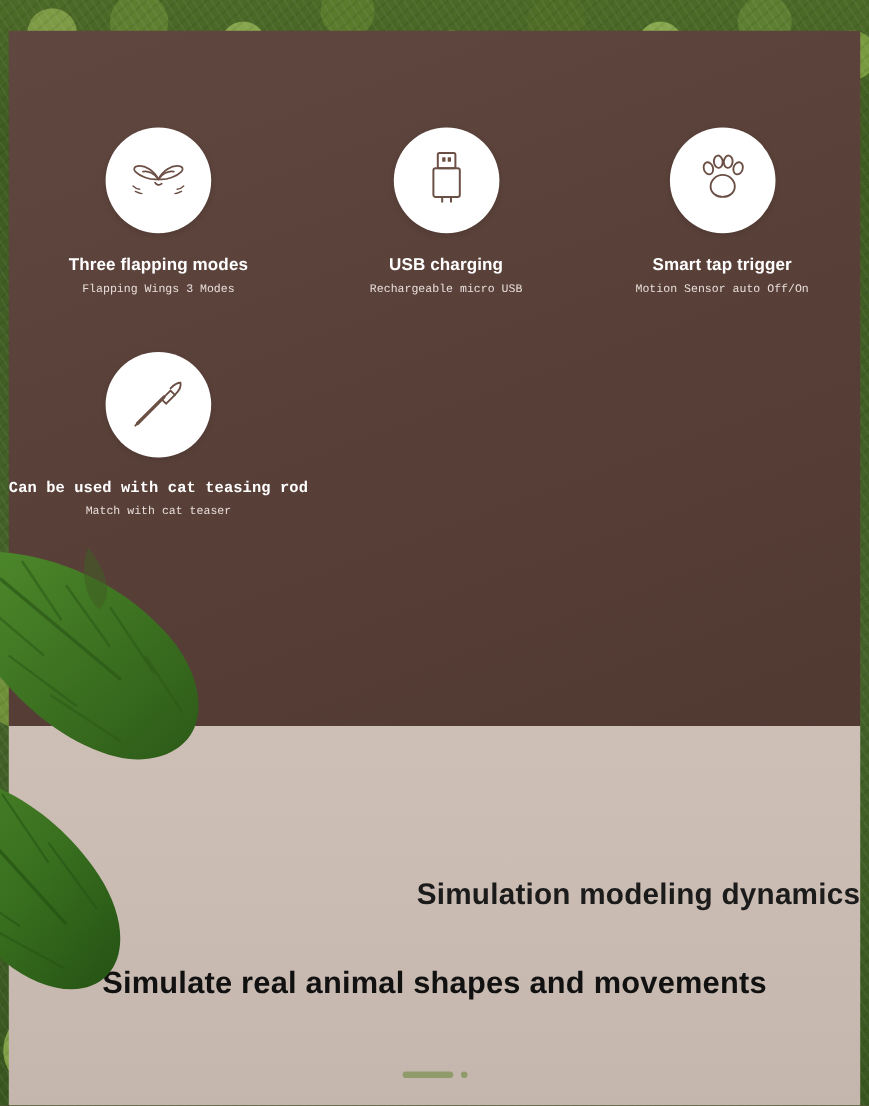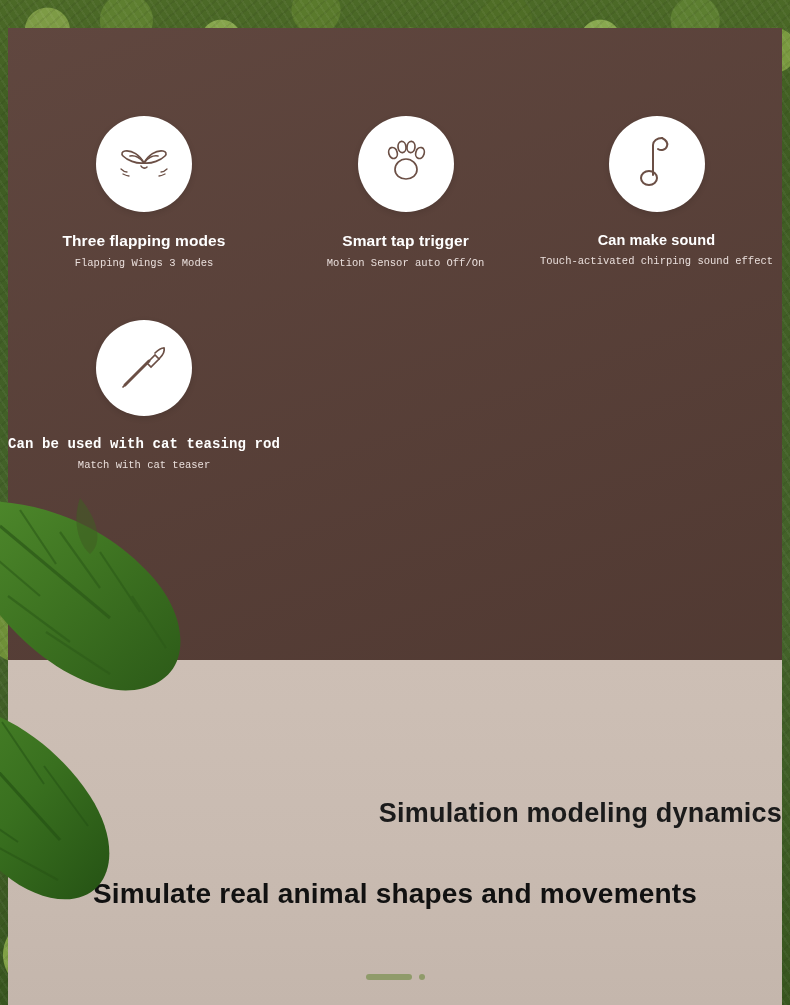--- a/index.html
+++ b/index.html
@@ -188,51 +188,53 @@
             <path d="M8 35c2 1 4 2 6 2" stroke-width="1.3"></path>
             <path d="M52 30c-2 2-4 3-6 3" stroke-width="1.3"></path>
             <path d="M50 35c-2 1-4 2-6 2" stroke-width="1.3"></path>
           </svg>
         </span>
       </div>
       <div class="feature-title">Three flapping modes</div>
       <div class="feature-sub">Flapping Wings 3 Modes</div>
     </div>
 
+    <div class="feature">
+      <div class="circle">
+        <span>
+          <svg width="34" height="50" viewBox="0 0 34 50" fill="none" stroke="#6b4f45" stroke-width="1.8" stroke-linejoin="round">
+            <rect x="9" y="2" width="16" height="14" rx="1.5"></rect>
+            <rect x="13" y="6" width="3" height="4" fill="#6b4f45" stroke="none"></rect>
+            <rect x="18" y="6" width="3" height="4" fill="#6b4f45" stroke="none"></rect>
+            <rect x="5" y="16" width="24" height="26" rx="2"></rect>
+            <path d="M13 42v5M21 42v5"></path>
+          </svg>
+        </span>
+      </div>
+      <div class="feature-title">USB charging</div>
+      <div class="feature-sub">Rechargeable micro USB</div>
+    </div>
 
     <div class="feature">
       <div class="circle">
         <span>
           <svg width="48" height="46" viewBox="0 0 48 46" fill="none" stroke="#6b4f45" stroke-width="1.7">
             <ellipse cx="11" cy="14" rx="4.2" ry="5.6" transform="rotate(-18 11 14)"></ellipse>
             <ellipse cx="20" cy="8" rx="4" ry="5.6" transform="rotate(-6 20 8)"></ellipse>
             <ellipse cx="29" cy="8" rx="4" ry="5.6" transform="rotate(6 29 8)"></ellipse>
             <ellipse cx="38" cy="14" rx="4.2" ry="5.6" transform="rotate(18 38 14)"></ellipse>
             <path d="M24 20c6 0 11 5 11 10.5S30 40 24 40s-11-4-11-9.5S18 20 24 20z"></path>
           </svg>
         </span>
       </div>
       <div class="feature-title">Smart tap trigger</div>
       <div class="feature-sub">Motion Sensor auto Off/On</div>
     </div>
 
 
-    <div class="feature">
-      <div class="circle">
-        <span>
-          <svg width="38" height="54" viewBox="0 0 38 54" fill="none" stroke="#6b4f45" stroke-width="2" stroke-linecap="round">
-            <path d="M15 40V10c0-4 4-7 9-7"></path>
-            <path d="M24 3c4 2 6 5 5 8-1 4-6 5-9 3"></path>
-            <ellipse cx="11" cy="43" rx="8" ry="7"></ellipse>
-          </svg>
-        </span>
-      </div>
-      <div class="feature-title f-title-md">Can make sound</div>
-      <div class="feature-sub">Touch-activated chirping sound effect</div>
-    </div>
 
     <div class="feature">
       <div class="circle">
         <span>
           <svg width="54" height="54" viewBox="0 0 54 54" fill="none" stroke="#6b4f45" stroke-width="1.7" stroke-linecap="round">
             <path d="M8 46l24-24" stroke-width="3"></path>
             <path d="M30 24l8-8 4 4-8 8z"></path>
             <path d="M42 20c4-4 6-8 5-11"></path>
             <path d="M47 9c-3 0-6 2-9 5"></path>
             <path d="M6 48l4-4"></path>

